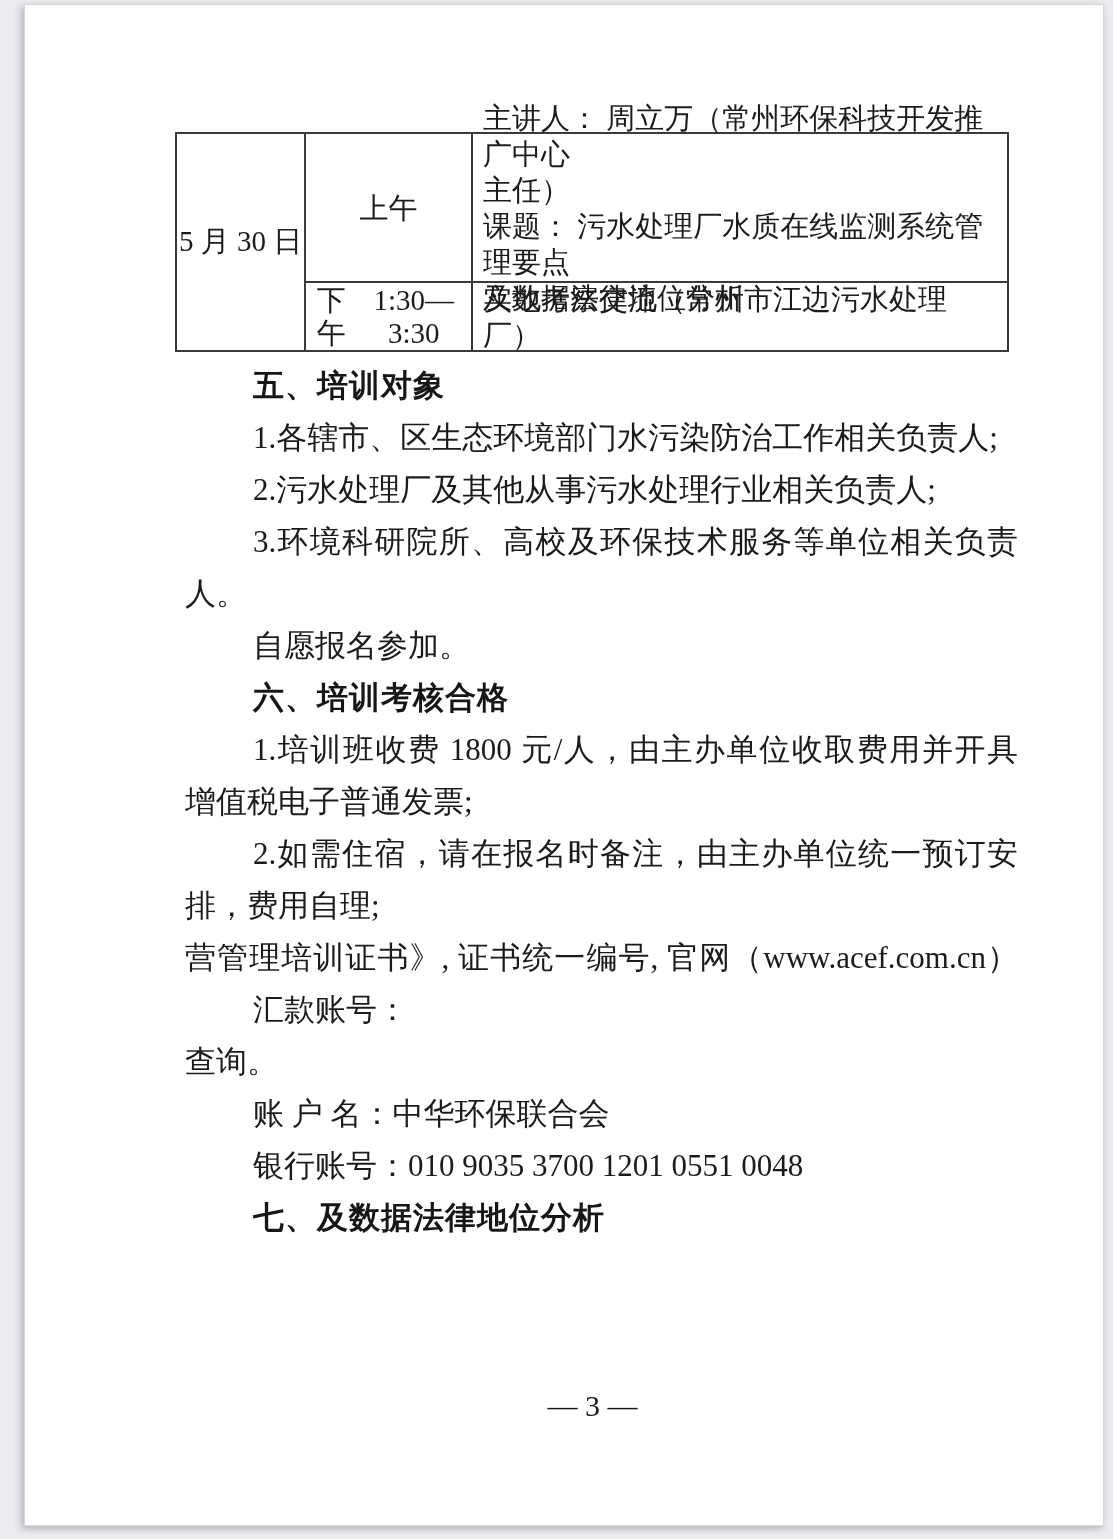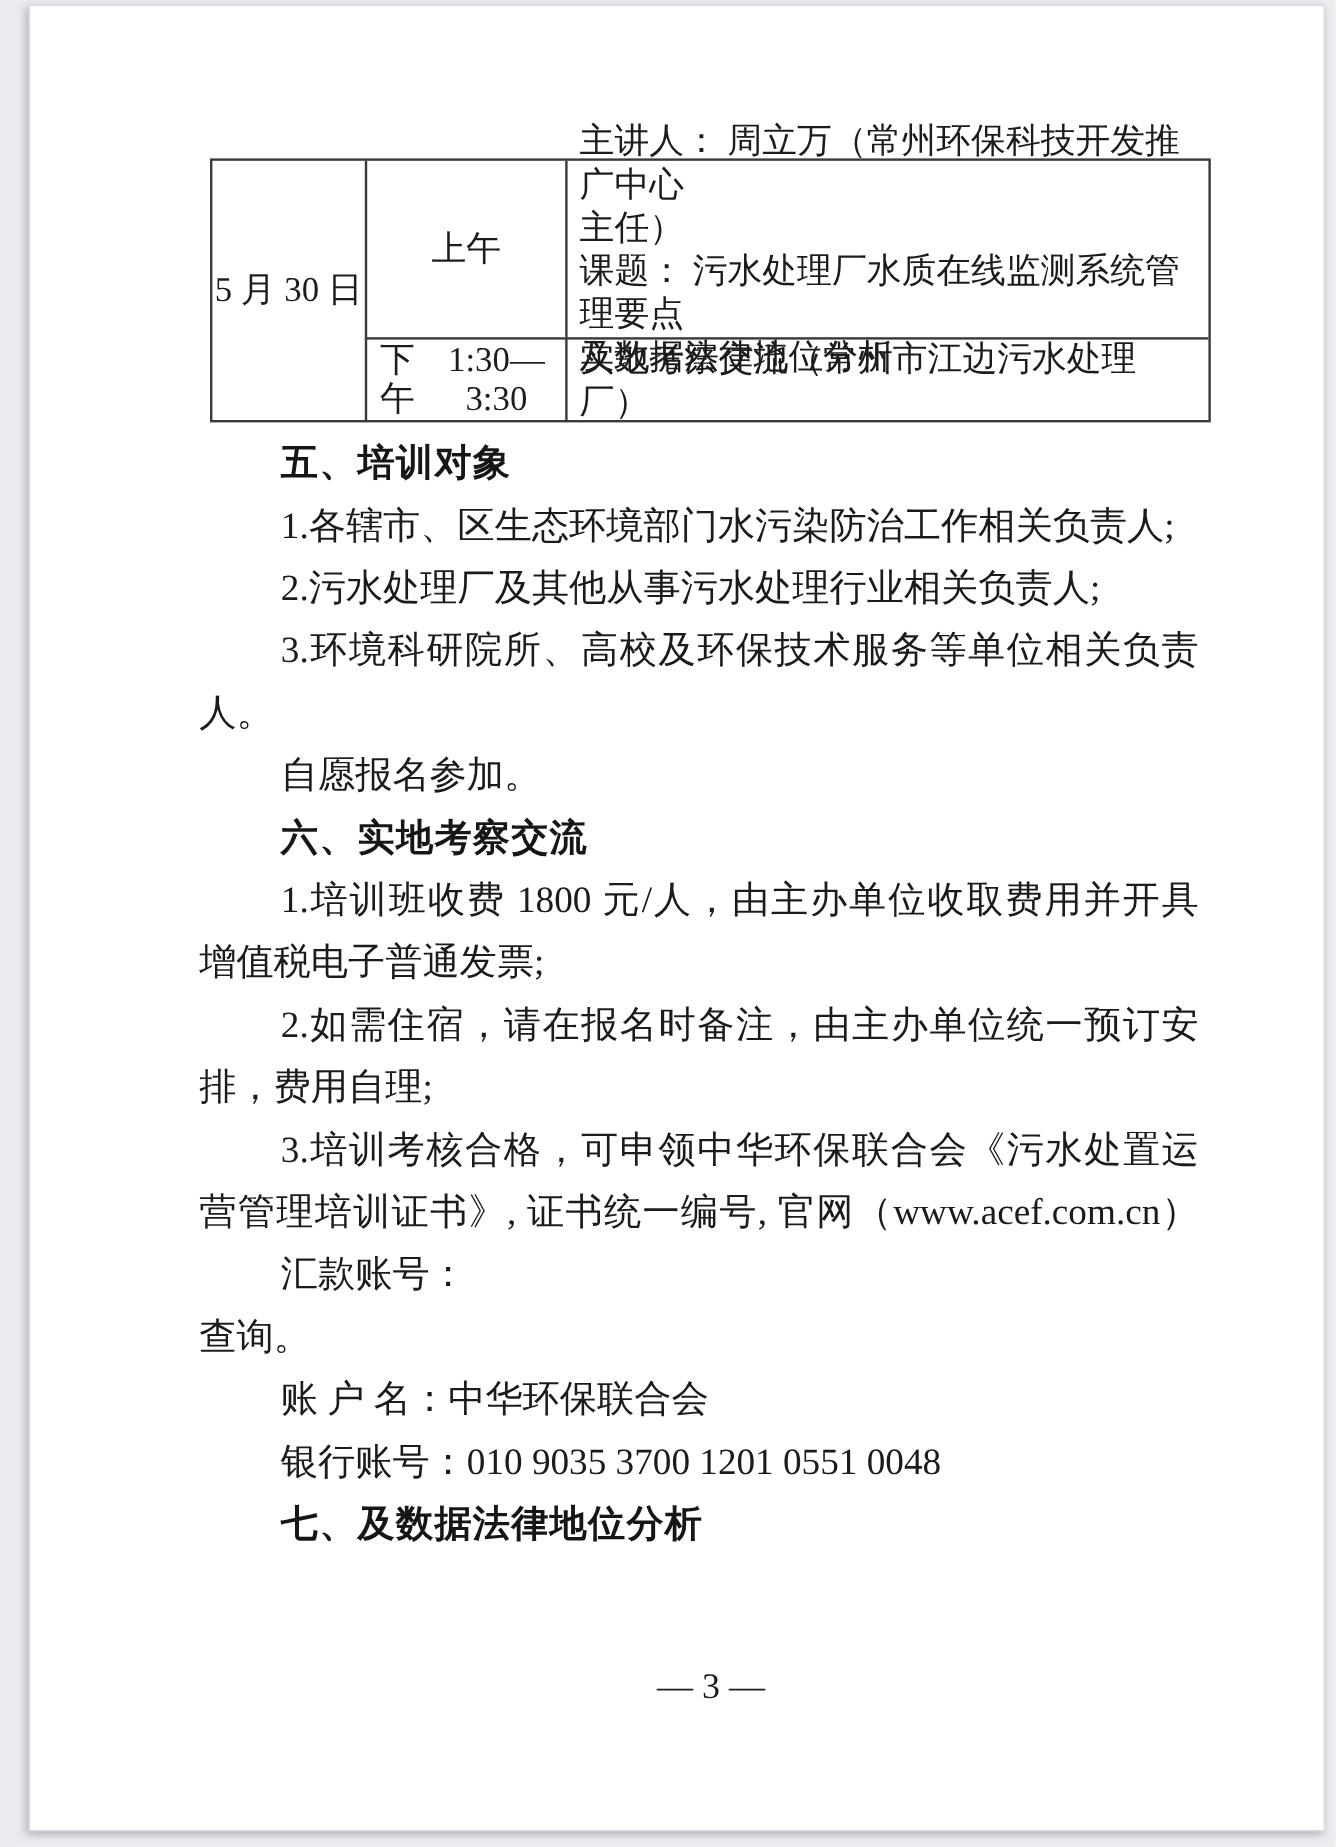--- a/index.html
+++ b/index.html
@@ -69,21 +69,21 @@
     flex-direction: column;
     justify-content: center;
     align-items: flex-end;
   }
   .c-content .cl { line-height: 36px; width: 100%; }
   .r2 { border-top: 2px solid #3a3a3a; }
 
   
   .body-text {
     position: absolute;
-    left: 141px;
+    left: 160px;
     top: 355px;
     width: 833px;
     font-size: 31px;
     line-height: 52px;
   }
   .ln { height: 52px; white-space: nowrap; }
   .ln.j { white-space: normal; text-align: justify; text-align-last: justify; word-break: keep-all; }
   .ind { padding-left: 68px; box-sizing: border-box; }
   .hd {
     font-family: "Liberation Sans", "DejaVu Sans", sans-serif;
@@ -135,26 +135,25 @@
     </div>
   </div>
 
   <div class="body-text">
     <div class="ln ind hd">五、培训对象</div>
     <div class="ln ind">1.各辖市、区生态环境部门水污染防治工作相关负责人;</div>
     <div class="ln ind">2.污水处理厂及其他从事污水处理行业相关负责人;</div>
     <div class="ln ind j">3.环境科研院所、高校及环保技术服务等单位相关负责</div>
     <div class="ln">人。</div>
     <div class="ln ind">自愿报名参加。</div>
-    <div class="ln ind hd">六、实地考察交流</div>
+    <div class="ln ind hd">六、培训考核合格</div>
     <div class="ln ind j">1.培训班收费 1800 元/人，由主办单位收取费用并开具</div>
     <div class="ln">增值税电子普通发票;</div>
     <div class="ln ind j">2.如需住宿，请在报名时备注，由主办单位统一预订安</div>
     <div class="ln">排，费用自理;</div>
-    <div class="ln ind j">3.培训考核合格，可申领中华环保联合会《污水处置运</div>
     <div class="ln j">营管理培训证书》, 证书统一编号, 官网（www.acef.com.cn）</div>
     <div class="ln ind">汇款账号：</div>
     <div class="ln">查询。</div>
     <div class="ln ind">账 户 名：中华环保联合会</div>
     <div class="ln ind">银行账号：010 9035 3700 1201 0551 0048</div>
     <div class="ln ind hd">七、及数据法律地位分析</div>
   </div>
 
   <div class="page-num">— 3 —</div>
 

